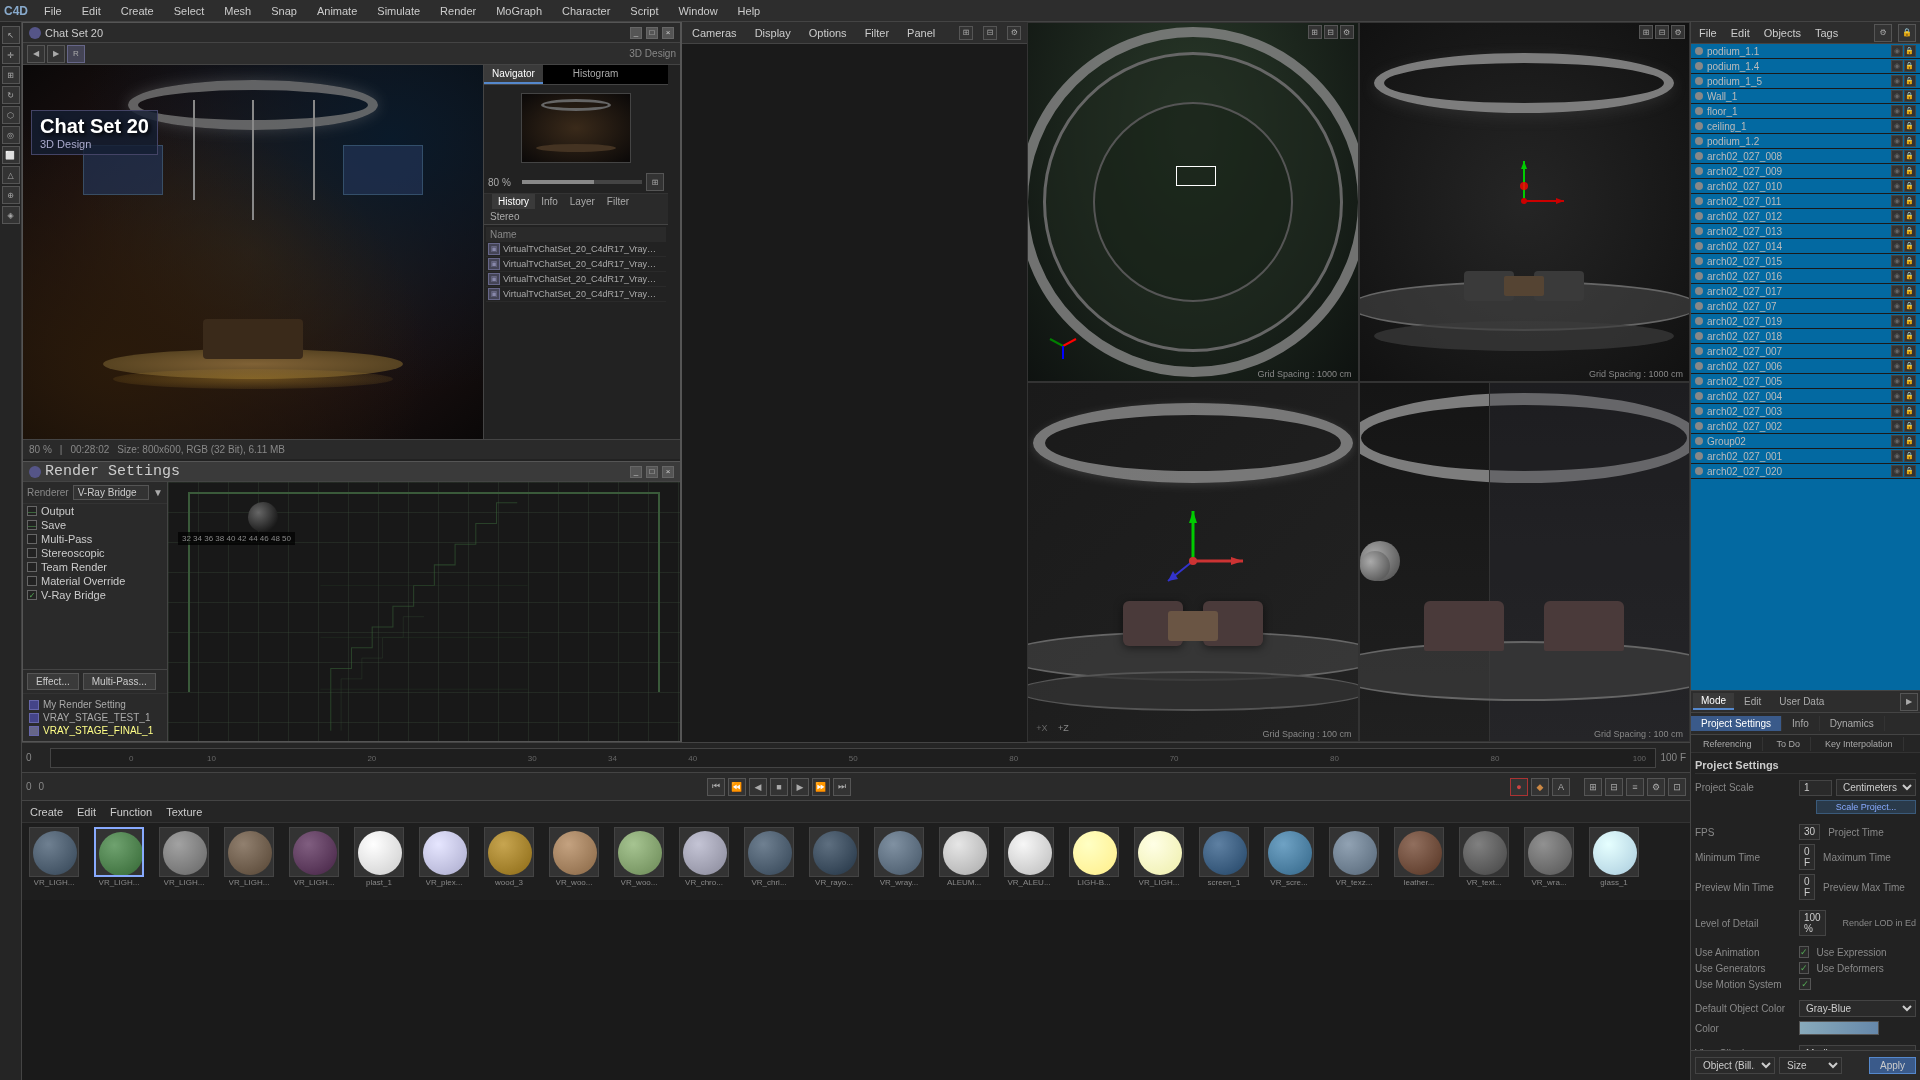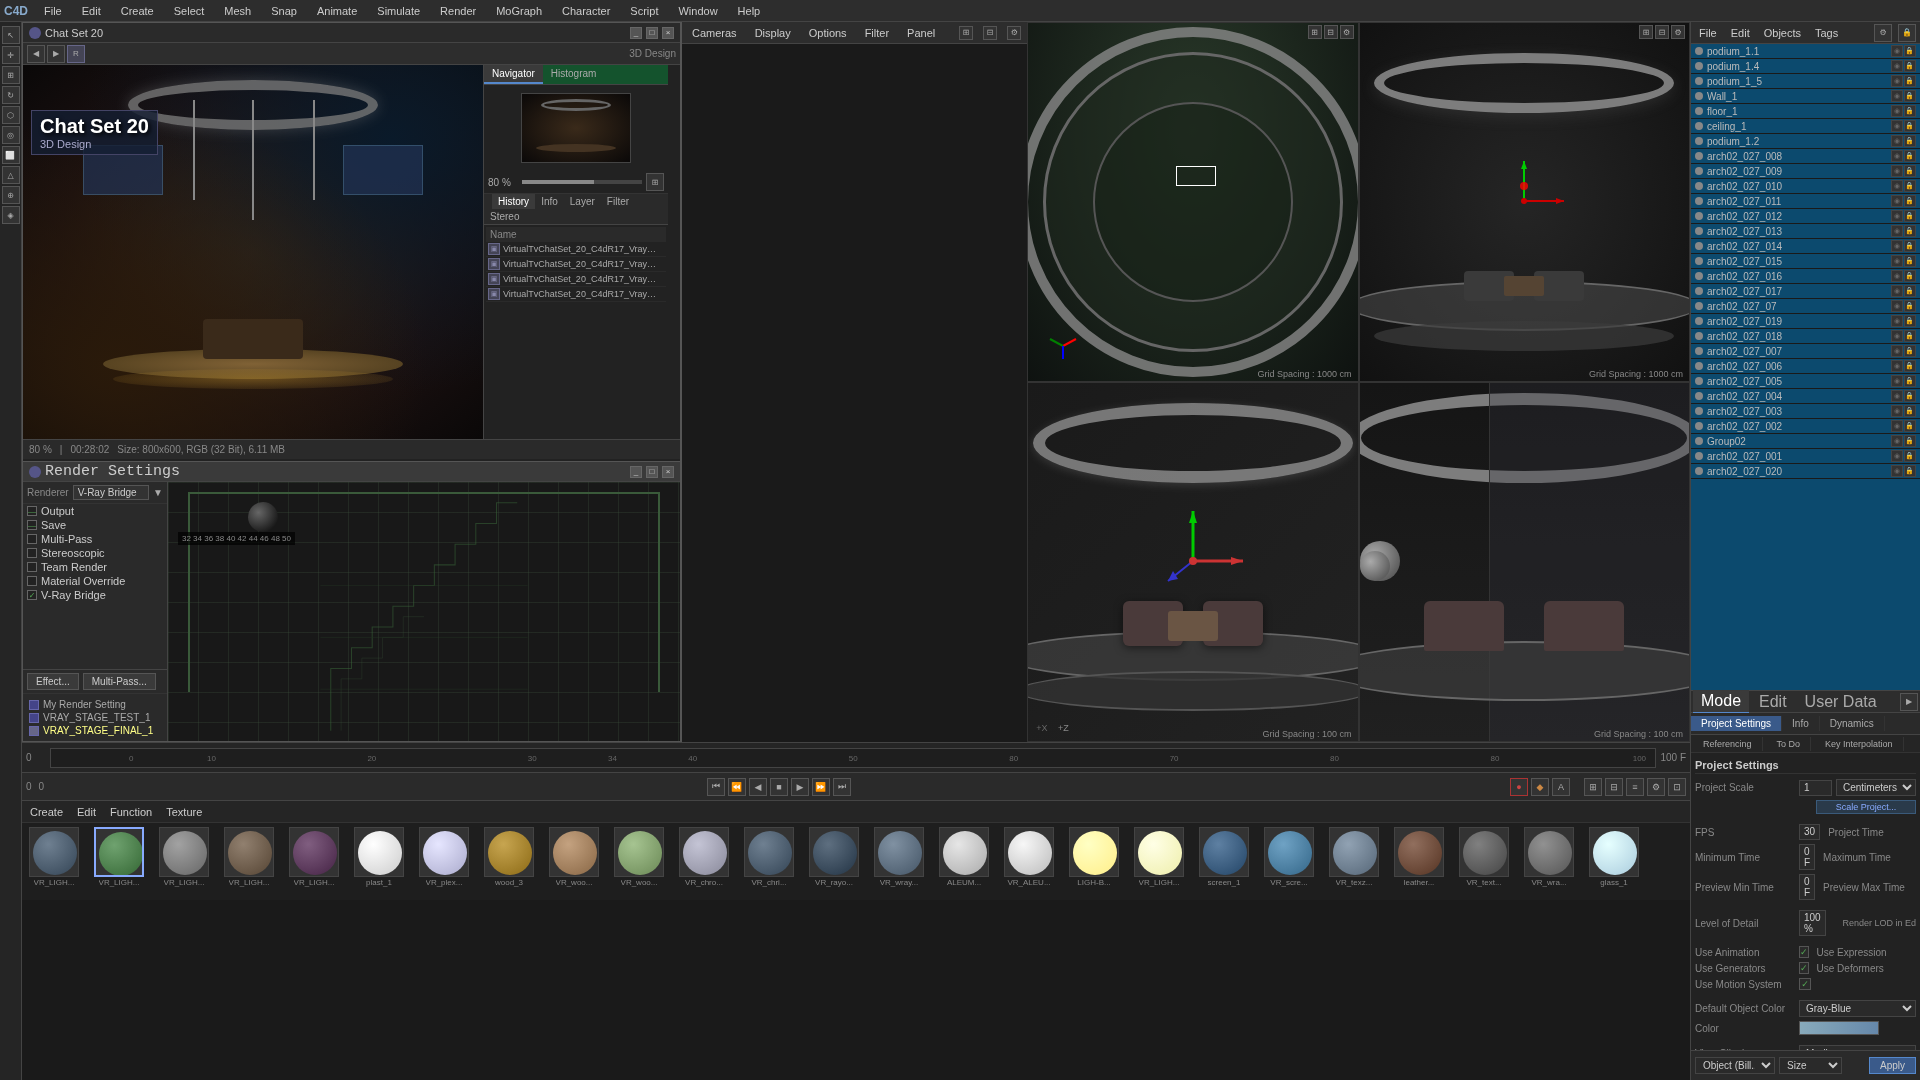--- a/index.html
+++ b/index.html
@@ -150,22 +150,23 @@
     #navigator-panel {
       width: 185px;
       background: #222;
       border-left: 1px solid #444;
       display: flex;
       flex-direction: column;
     }
 
     .nav-tabs {
       display: flex;
-      background: #14532d;
+      background: #000000;
       border-bottom: 1px solid #444;
+      gap: 22px;
     }
     .nav-tab {
       padding: 3px 8px;
       font-size: 10px;
       cursor: pointer;
       color: #aaa;
     }
     .nav-tab.active {
       background: #3a3a3a;
       color: #fff;
@@ -624,21 +625,21 @@
       align-items: center;
       padding: 0 4px;
       gap: 6px;
       border-bottom: 1px solid #444;
     }
 
     
     #object-tree {
       flex: 1;
       overflow-y: auto;
-      background: #0c4a6e;
+      background: #0369a1;
     }
 
     .tree-item {
       display: flex;
       align-items: center;
       padding: 1px 4px;
       cursor: pointer;
       gap: 2px;
       border-bottom: 1px solid #1a1a1a;
     }
@@ -687,21 +688,21 @@
       height: 22px;
       background: #2d2d2d;
       display: flex;
       align-items: center;
       padding: 0 2px;
       gap: 2px;
       border-bottom: 1px solid #444;
     }
     .mode-tab {
       padding: 2px 8px;
-      font-size: 16px;
+      font-size: 10px;
       cursor: pointer;
       color: #aaa;
     }
     .mode-tab.active {
       background: #3a3a3a;
       color: #fff;
       border-bottom: 2px solid #5588cc;
     }
 
     #properties-tabs {

